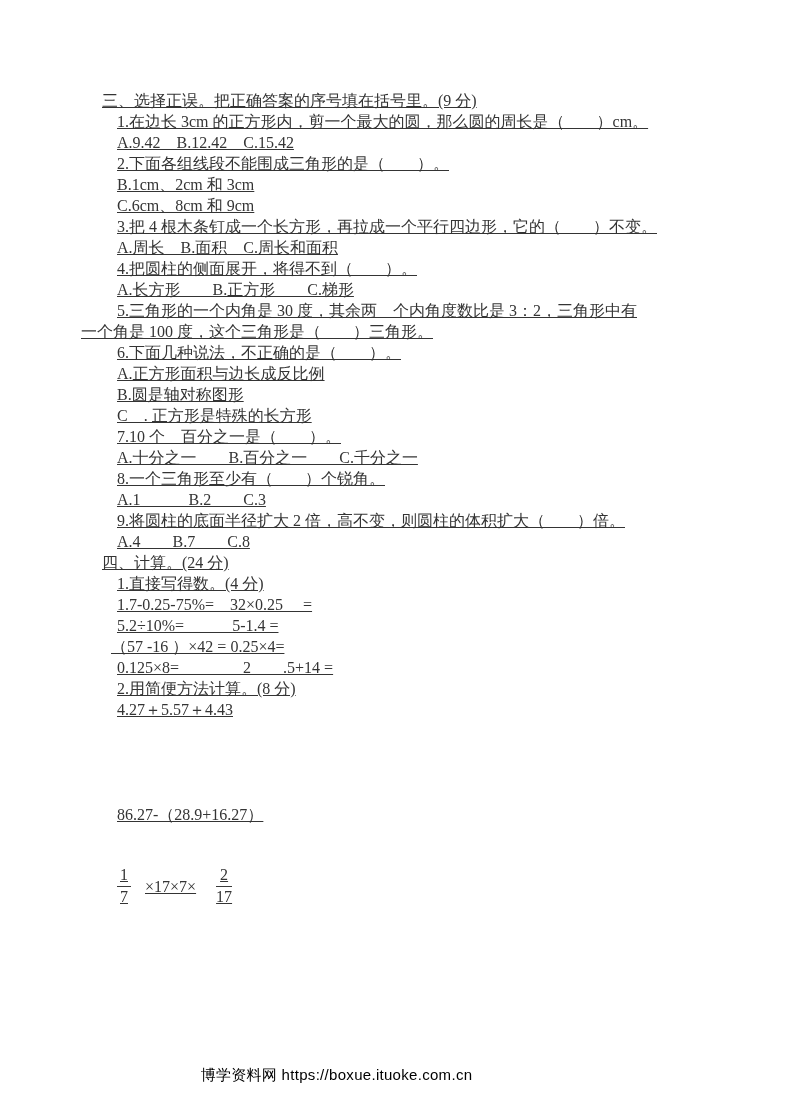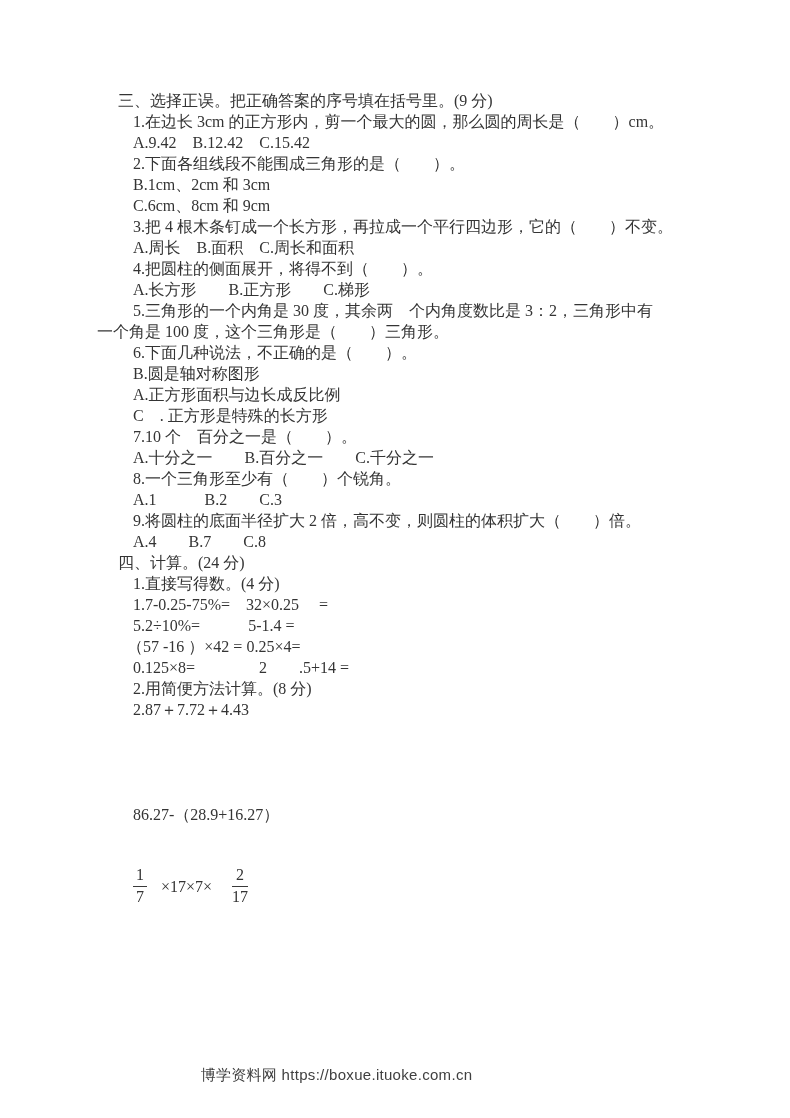--- a/index.html
+++ b/index.html
@@ -3,22 +3,22 @@
 <meta charset="utf-8">
 <style>
   html,body{margin:0;padding:0;}
   body{
     width:790px;height:1118px;position:relative;overflow:hidden;
     background:#ffffff;
     font-family:"Liberation Serif","DejaVu Serif",serif;
     color:#343434;
   }
   .doc{
-    position:absolute;left:97px;top:90px;width:600px;
-    font-size:16px;line-height:21px;
+    position:absolute;left:81px;top:90px;width:600px;
+    font-size:16px;line-height:21px;text-decoration:underline;
   }
   .ln{white-space:pre-wrap;}
   .s{padding-left:21px;}   
   .i{padding-left:36px;}   
   .c{padding-left:0;}      
   .p{padding-left:30px;}   
   .sp-a{height:44px;}
   .sp-b{height:40px;}
   .sp-c{height:38px;}
   .frac-row{
@@ -26,57 +26,57 @@
     display:flex;align-items:center;
   }
   .frac{display:inline-block;text-align:center;line-height:1.15;font-size:16px;}
   .frac .num{display:block;border-bottom:1.5px solid #3a3a3a;padding:0 3px 1px;}
   .frac .den{display:block;padding-top:1px;}
   .frac-mid{margin:0 20px 0 14px;white-space:pre;}
   .footer{
     position:absolute;top:1066px;left:0;width:673px;
     text-align:center;
     font-family:"Liberation Sans","DejaVu Sans",sans-serif;
-    font-size:15px;color:#404040;letter-spacing:0.3px;
+    font-size:15px;color:#000000;letter-spacing:0.3px;
   }
 </style>
 </head>
 <body>
 
 <div class="doc">
   <div class="ln s">三、选择正误。把正确答案的序号填在括号里。(9 分)</div>
   <div class="ln i">1.在边长 3cm 的正方形内，剪一个最大的圆，那么圆的周长是（　　）cm。</div>
   <div class="ln i">A.9.42　B.12.42　C.15.42</div>
   <div class="ln i">2.下面各组线段不能围成三角形的是（　　）。</div>
   <div class="ln i">B.1cm、2cm 和 3cm</div>
   <div class="ln i">C.6cm、8cm 和 9cm</div>
   <div class="ln i">3.把 4 根木条钉成一个长方形，再拉成一个平行四边形，它的（　　）不变。</div>
   <div class="ln i">A.周长　B.面积　C.周长和面积</div>
   <div class="ln i">4.把圆柱的侧面展开，将得不到（　　）。</div>
   <div class="ln i">A.长方形　　B.正方形　　C.梯形</div>
   <div class="ln i">5.三角形的一个内角是 30 度，其余两　个内角度数比是 3：2，三角形中有</div>
   <div class="ln c">一个角是 100 度，这个三角形是（　　）三角形。</div>
   <div class="ln i">6.下面几种说法，不正确的是（　　）。</div>
+  <div class="ln i">A.正方形面积与边长成反比例</div>
   <div class="ln i">B.圆是轴对称图形</div>
-  <div class="ln i">A.正方形面积与边长成反比例</div>
   <div class="ln i">C　. 正方形是特殊的长方形</div>
   <div class="ln i">7.10 个　百分之一是（　　）。</div>
   <div class="ln i">A.十分之一　　B.百分之一　　C.千分之一</div>
   <div class="ln i">8.一个三角形至少有（　　）个锐角。</div>
   <div class="ln i">A.1　　　B.2　　C.3</div>
   <div class="ln i">9.将圆柱的底面半径扩大 2 倍，高不变，则圆柱的体积扩大（　　）倍。</div>
   <div class="ln i">A.4　　B.7　　C.8</div>
   <div class="ln s">四、计算。(24 分)</div>
   <div class="ln i">1.直接写得数。(4 分)</div>
   <div class="ln i">1.7-0.25-75%=　32×0.25　 =</div>
   <div class="ln i">5.2÷10%=　　　5-1.4 =</div>
   <div class="ln p">（57 -16 ）×42 = 0.25×4=</div>
   <div class="ln i">0.125×8=　　　　2　　.5+14 =</div>
   <div class="ln i">2.用简便方法计算。(8 分)</div>
-  <div class="ln i">2.87＋7.72＋4.43</div>
+  <div class="ln i">4.27＋5.57＋4.43</div>
   <div class="sp-a"></div>
   <div class="sp-b"></div>
   <div class="ln i">86.27-（28.9+16.27）</div>
   <div class="sp-c"></div>
 
   <div class="frac-row">
     <span class="frac">
       <span class="num">1</span>
       <span class="den">7</span>
     </span>

